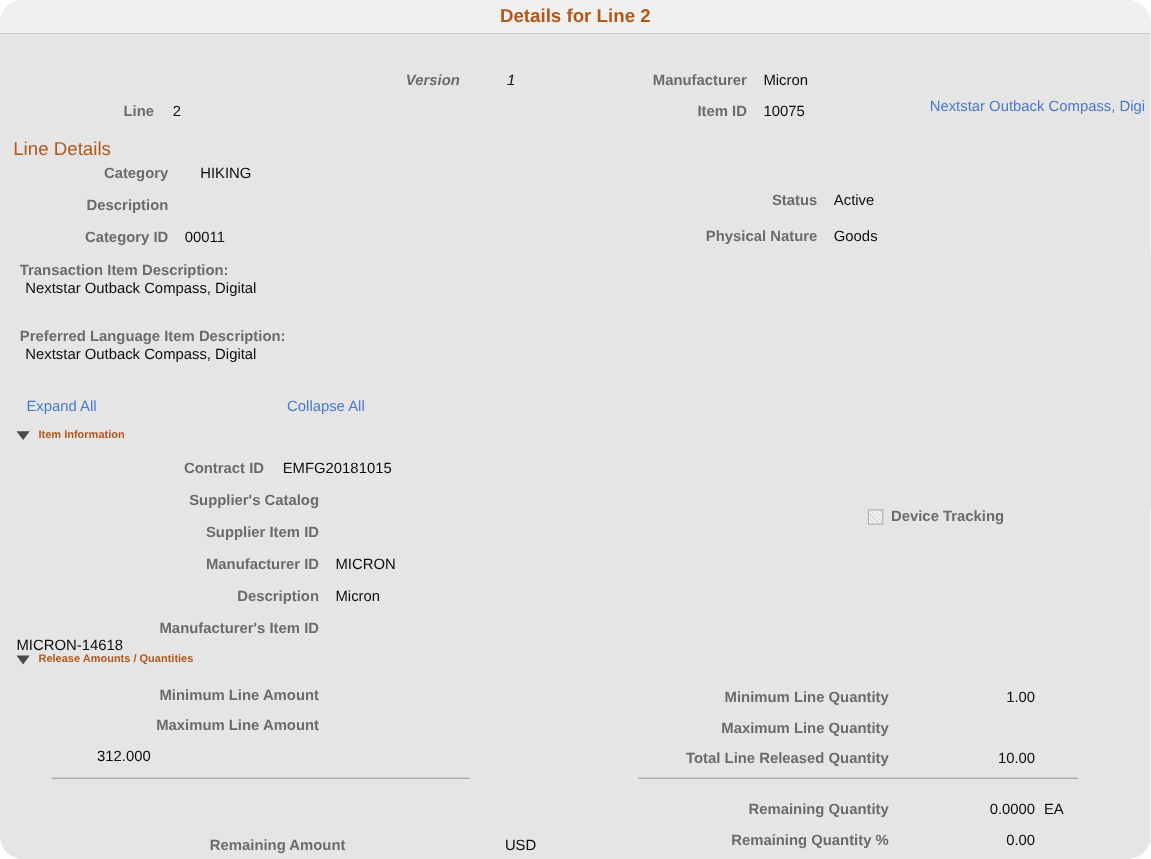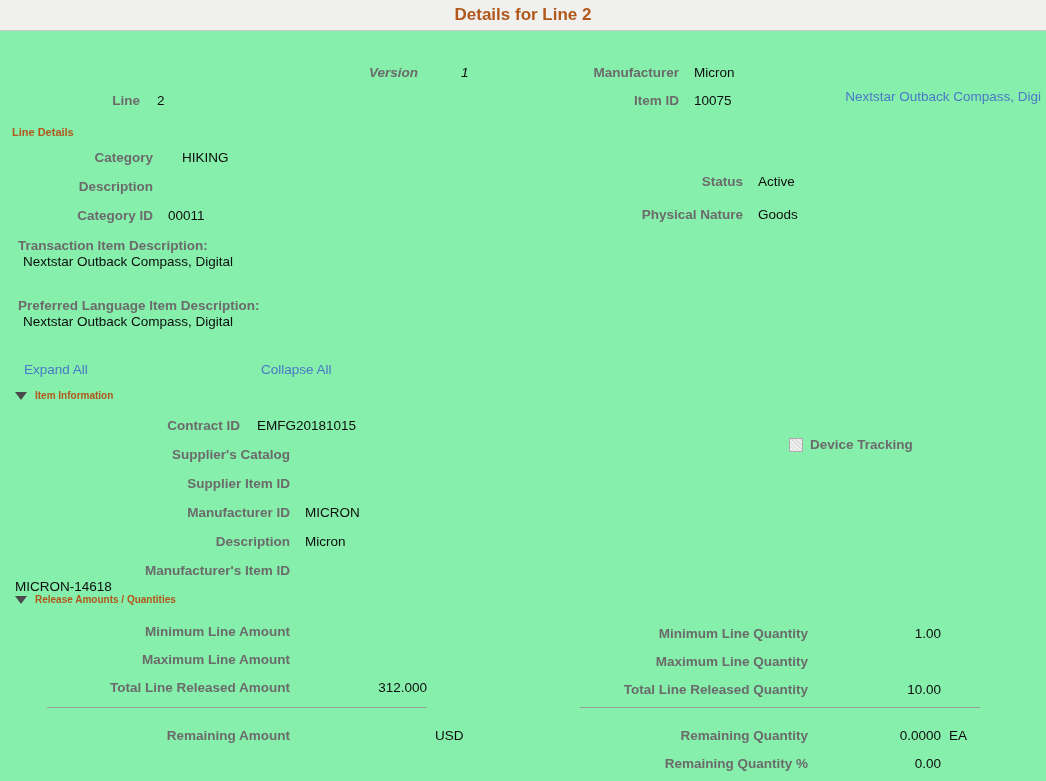--- a/index.html
+++ b/index.html
@@ -1,45 +1,45 @@
 <!DOCTYPE html>
 <html><head>
 <meta charset="utf-8">
 <style>
   html,body{margin:0;padding:0;background:#fff;}
   #screen{
-    position:relative;width:1046px;height:781px;overflow:hidden;background:#86efac;
-    font-family:"Liberation Sans",sans-serif;font-size:13.5px;color:#0d0d0d;
+    position:relative;width:1046px;height:781px;overflow:hidden;background:#e5e5e5;
+    font-family:"Liberation Sans",sans-serif;font-size:13.5px;color:#0d0d0d;border-radius:21px;
   }
   .titlebar{
     position:absolute;top:0;left:0;width:1046px;height:30px;
     background:#f0f0ef;border-bottom:1px solid #c9c9c9;text-align:center;
   }
   .titlebar h1{
     margin:0;font-size:17px;line-height:30px;font-weight:bold;color:#b2571b;
   }
   .frow{position:absolute;display:flex;align-items:flex-start;line-height:16px;white-space:nowrap;}
   .lbl{font-weight:bold;color:#6b6b6b;text-align:right;flex:0 0 auto;}
   .val{color:#0d0d0d;}
   .w100{width:100px}.w150{width:150px}.w153{width:153px}.w220{width:220px}
   .w240{width:240px}.w285{width:285px}.w290{width:290px}
   .ml15{margin-left:15px}.ml17{margin-left:17px}.ml43{margin-left:43px}
   .amt{width:127px;margin-left:10px;text-align:right;}
   .qty{width:121px;margin-left:12px;text-align:right;}
   .unit{margin-left:8px;}
-  .heading{position:absolute;font-size:11px;font-weight:bold;color:#b2571b;white-space:nowrap;}
+  .heading{position:absolute;font-size:17px;font-weight:normal;color:#b2571b;white-space:nowrap;}
   .sec-head{position:absolute;display:flex;align-items:flex-start;cursor:pointer;}
   .sec-head .txt{font-size:10px;font-weight:bold;color:#b2571b;margin-left:8px;line-height:16px;white-space:nowrap;}
   .tri{width:0;height:0;border-left:6px solid transparent;border-right:6px solid transparent;
        border-top:8px solid #4a4a4a;margin-top:4px;}
   .link{position:absolute;color:#4a78c8;text-decoration:none;cursor:pointer;white-space:nowrap;line-height:16px;}
   .freetext-lbl{position:absolute;font-weight:bold;color:#6b6b6b;line-height:16px;white-space:nowrap;}
   .freetext-val{position:absolute;color:#0d0d0d;line-height:16px;white-space:nowrap;}
   .sep{position:absolute;height:1px;background:#9d9d9d;}
-  .cb-row{position:absolute;display:flex;align-items:center;}
+  .cb-row{position:absolute;display:flex;align-items:center;margin-top:25px;}
   .cb{width:14px;height:14px;border:1px solid #ababab;box-sizing:border-box;
       background:#ececec;
       background-image:repeating-linear-gradient(45deg,#d9d9d9 0 1px,#efefef 1px 3px);}
   .cb-lbl{margin-left:7px;font-weight:bold;color:#6b6b6b;line-height:15px;}
 </style>
 </head>
 <body>
 
 <div id="screen">
 
@@ -139,41 +139,40 @@
 
   <div class="frow" style="left:0;top:624px;">
     <span class="lbl w290">Minimum Line Amount</span>
     <span class="val amt"></span>
   </div>
   <div class="frow" style="left:0;top:652px;">
     <span class="lbl w290">Maximum Line Amount</span>
     <span class="val amt"></span>
   </div>
   <div class="frow" style="left:0;top:680px;">
-    <span class="lbl w290">Total Line Released Amount</span>
     <span class="val amt">312.000</span>
   </div>
 
   <div class="frow" style="left:523px;top:626px;">
     <span class="lbl w285">Minimum Line Quantity</span>
     <span class="val qty">1.00</span>
   </div>
   <div class="frow" style="left:523px;top:654px;">
     <span class="lbl w285">Maximum Line Quantity</span>
     <span class="val qty"></span>
   </div>
   <div class="frow" style="left:523px;top:682px;">
     <span class="lbl w285">Total Line Released Quantity</span>
     <span class="val qty">10.00</span>
   </div>
 
   <div class="sep" style="left:47px;top:707px;width:380px;"></div>
   <div class="sep" style="left:580px;top:707px;width:400px;"></div>
 
-  <div class="frow" style="left:0;top:728px;">
+  <div class="frow" style="left:0;top:761px;padding-left:24px;">
     <span class="lbl w290">Remaining Amount</span>
     <span class="val amt"></span>
     <span class="val unit">USD</span>
   </div>
   <div class="frow" style="left:523px;top:728px;">
     <span class="lbl w285">Remaining Quantity</span>
     <span class="val qty">0.0000</span>
     <span class="val unit">EA</span>
   </div>
   <div class="frow" style="left:523px;top:756px;">

